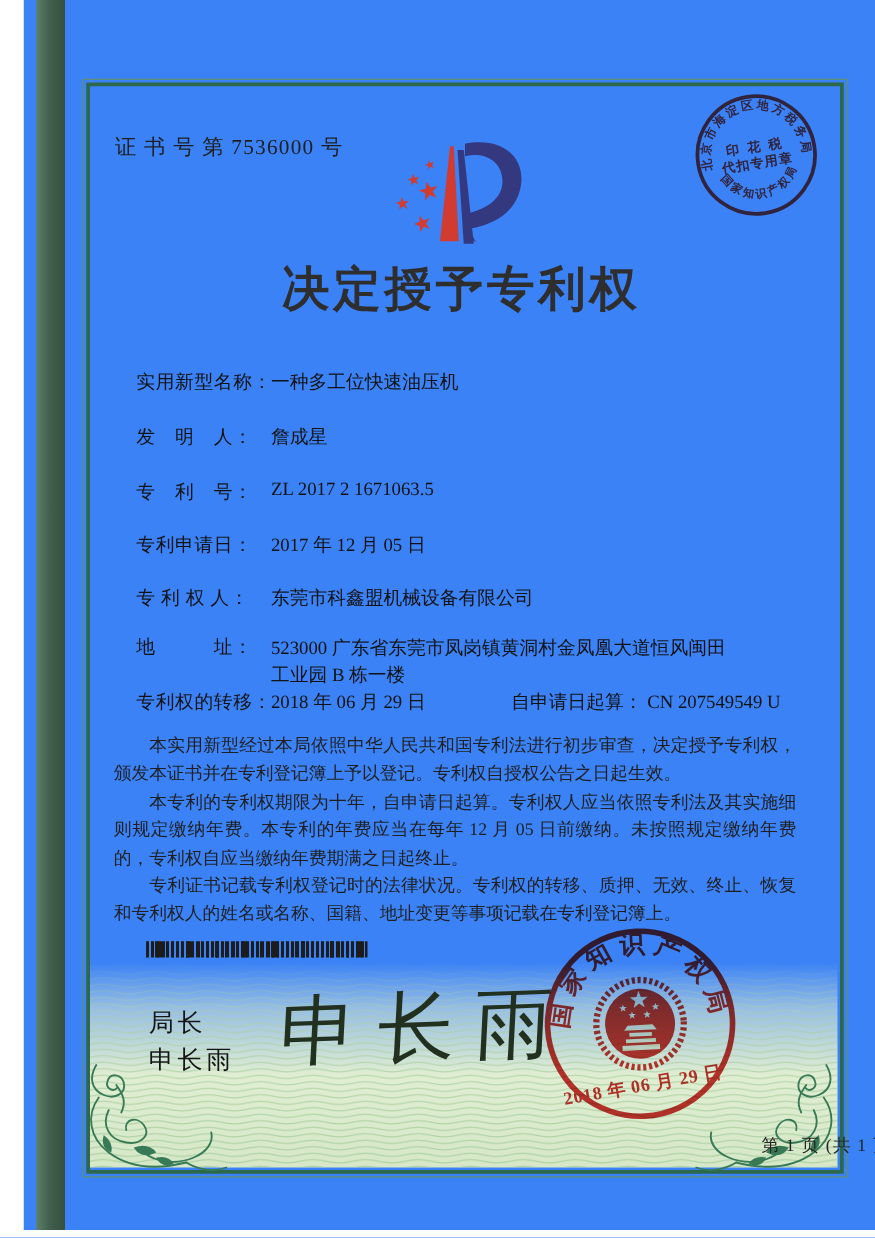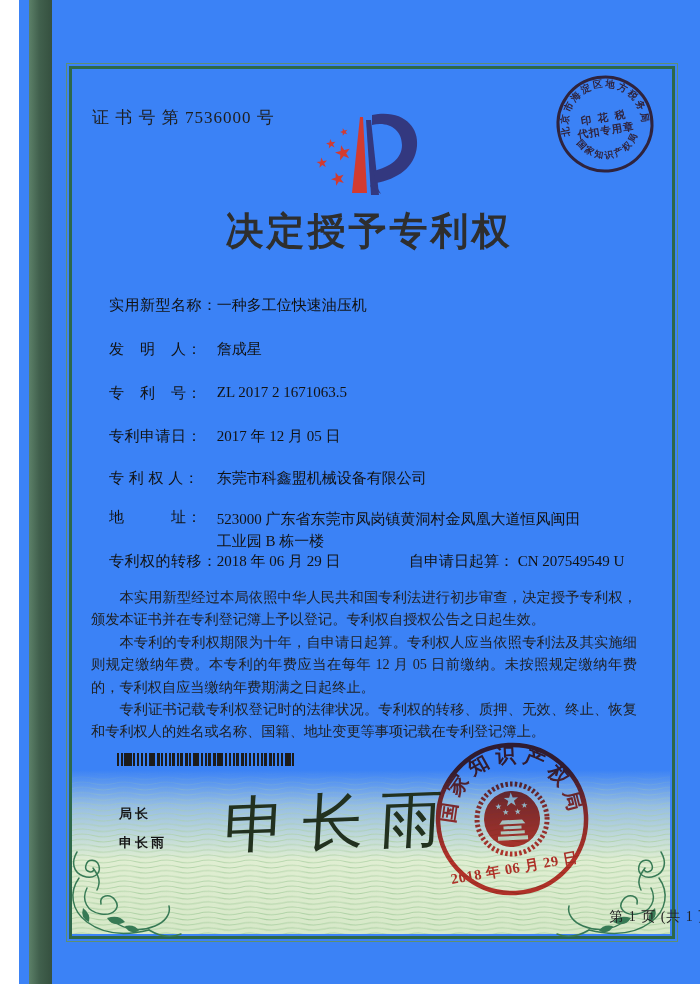--- a/index.html
+++ b/index.html
@@ -28,21 +28,21 @@
       repeating-linear-gradient(90deg,#1c1c1c 0 2px,transparent 2px 4px),
       repeating-linear-gradient(90deg,#1c1c1c 0 1px,transparent 1px 7px),
       repeating-linear-gradient(90deg,transparent 0 9px,#1c1c1c 9px 12px,transparent 12px 23px);}
   .band{position:absolute;left:53px;top:770px;width:598px;height:164px;z-index:2;
     background:linear-gradient(180deg,rgba(226,240,212,0) 0%,rgba(226,240,212,.55) 22%,#e0eed2 55%,#d6e8c8 100%);}
   .band svg{position:absolute;left:0;top:0;}
   .flourish{position:absolute;z-index:6;}
   .flourish.left{left:44px;top:846px;}
   .flourish.right{left:536px;top:846px;transform:scaleX(-1);}
   .director{position:absolute;left:100px;font-family:"Liberation Sans","DejaVu Sans",sans-serif;
-    font-size:13px;letter-spacing:3px;color:#151515;z-index:7;font-weight:bold;}
+    font-size:20px;letter-spacing:3px;color:#151515;z-index:7;}
   .director.t1{top:805px;}
   .director.t2{top:834px;}
   .signature{position:absolute;left:205px;top:780px;font-size:62px;color:#22311f;letter-spacing:16px;
     z-index:8;transform:rotate(-2deg) skewX(-5deg);white-space:nowrap;}
   .seal{position:absolute;left:412px;top:737px;z-index:9;mix-blend-mode:multiply;opacity:.95;transform:rotate(-3deg);}
   .footer{position:absolute;left:0;top:908px;width:700px;text-align:right;font-size:14px;
     letter-spacing:1px;color:#222;z-index:7;}
   .scan-edge{position:absolute;right:2px;top:0;width:2px;height:990px;background:#e3dfd4;}
 </style>
 </head>

